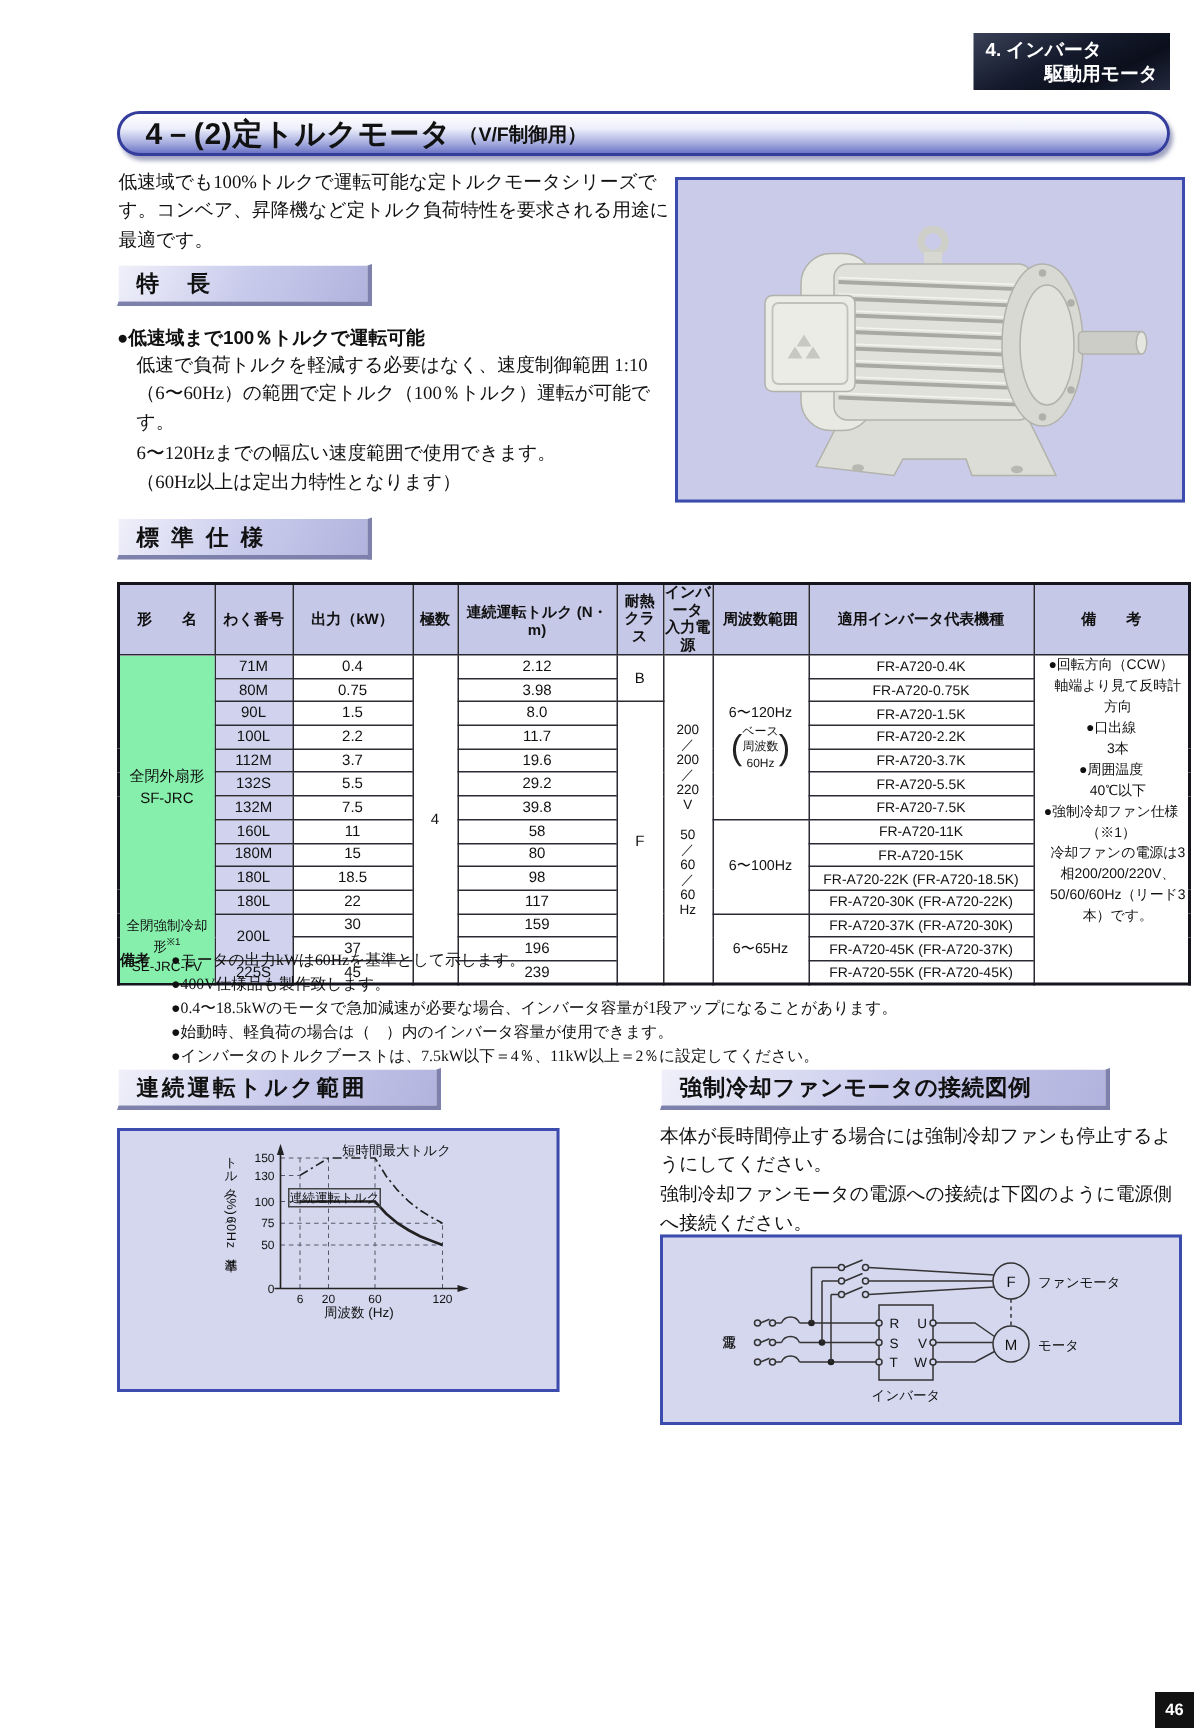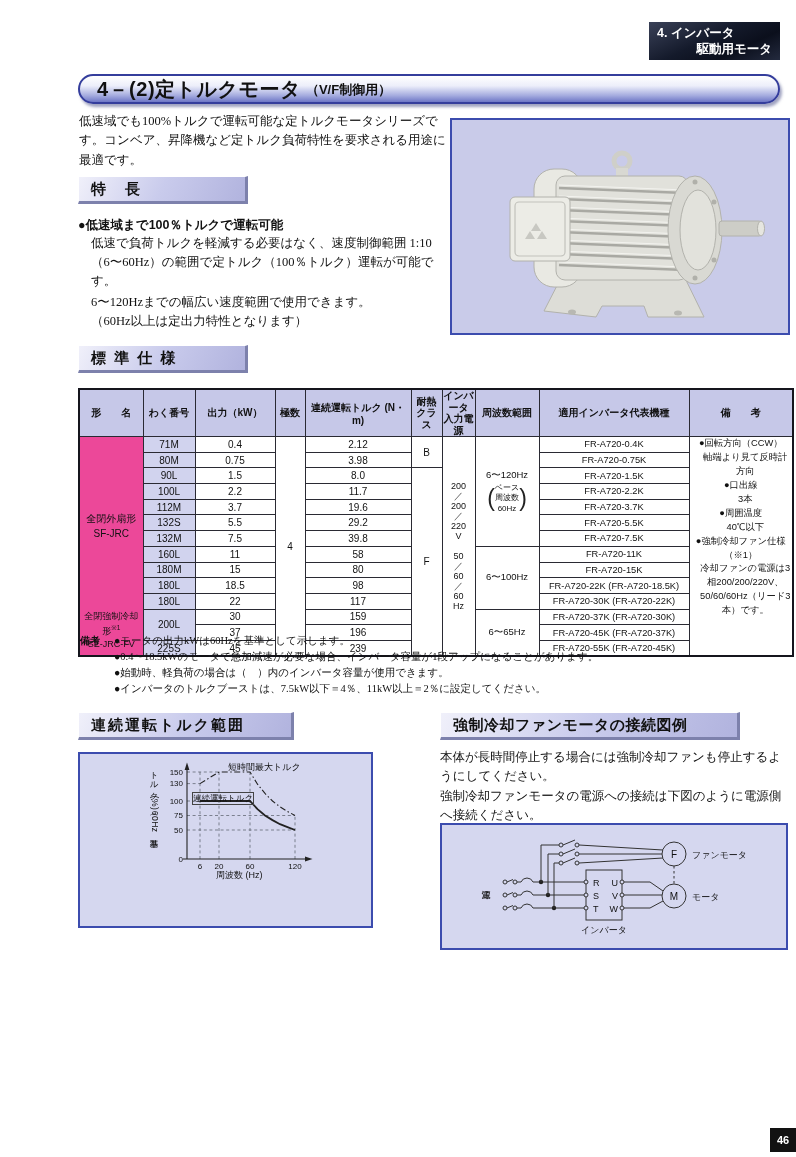--- a/index.html
+++ b/index.html
@@ -57,21 +57,21 @@
   table.spec{
     position:absolute;left:78px;top:388px;width:714px;border-collapse:collapse;table-layout:fixed;
     font-size:10px;border:2px solid #15151d;
   }
   table.spec th,table.spec td{border:1px solid #2a2a33;padding:0;text-align:center;overflow:hidden;}
   table.spec thead tr{height:21px;}
   table.spec tbody tr{height:15.7px;}
   table.spec thead th{background:#c6c8e8;font-weight:bold;font-size:10px;}
   th.small2{font-size:7.5px;line-height:1.15;font-weight:bold;}
   td.lav{background:#d1d3ee;}
-  td.model-cell{background:#ec4899;position:relative;vertical-align:top;}
+  td.model-cell{background:#86efac;position:relative;vertical-align:top;}
   .model-b1{position:absolute;top:41%;left:0;right:0;transform:translateY(-50%);font-size:10px;line-height:1.45;}
   .model-b2{position:absolute;bottom:5px;left:0;right:0;font-size:9px;line-height:1.4;}
   .model-b2 sup,.model-b1 sup{font-size:6.5px;}
   td.power-cell{font-size:9px;line-height:1.12;}
   td.freq-cell{font-size:9.5px;}
   .freq-brk{display:flex;align-items:center;justify-content:center;margin-top:1px;}
   .freq-brk .bp{font-size:23px;font-weight:400;line-height:1;color:#222;}
   .freq-lines{font-size:8px;line-height:1.3;}
   td.inv-cell{font-size:9.3px;}
   td.remarks-cell{
@@ -340,20 +340,21 @@
       <td>239</td>
       <td class="inv-cell">FR-A720-55K (FR-A720-45K)</td>
     </tr>
   </tbody>
 </table>
 
 <div class="notes">
   <div class="notes-label">備考</div>
   <div>
     <div>●モータの出力kWは60Hzを基準として示します。</div>
+    <div>●400V仕様品も製作致します。</div>
     <div>●0.4〜18.5kWのモータで急加減速が必要な場合、インバータ容量が1段アップになることがあります。</div>
     <div>●始動時、軽負荷の場合は（　）内のインバータ容量が使用できます。</div>
     <div>●インバータのトルクブーストは、7.5kW以下＝4％、11kW以上＝2％に設定してください。</div>
   </div>
 </div>
 
 <div class="sec-head" id="torque-head">連続運転トルク範囲</div>
 <div class="chart-panel">
   <svg id="chart-svg" width="291" height="172" viewBox="0 0 291 172">
       <line x1="107" y1="76" x2="215" y2="76" class="grid"></line>

